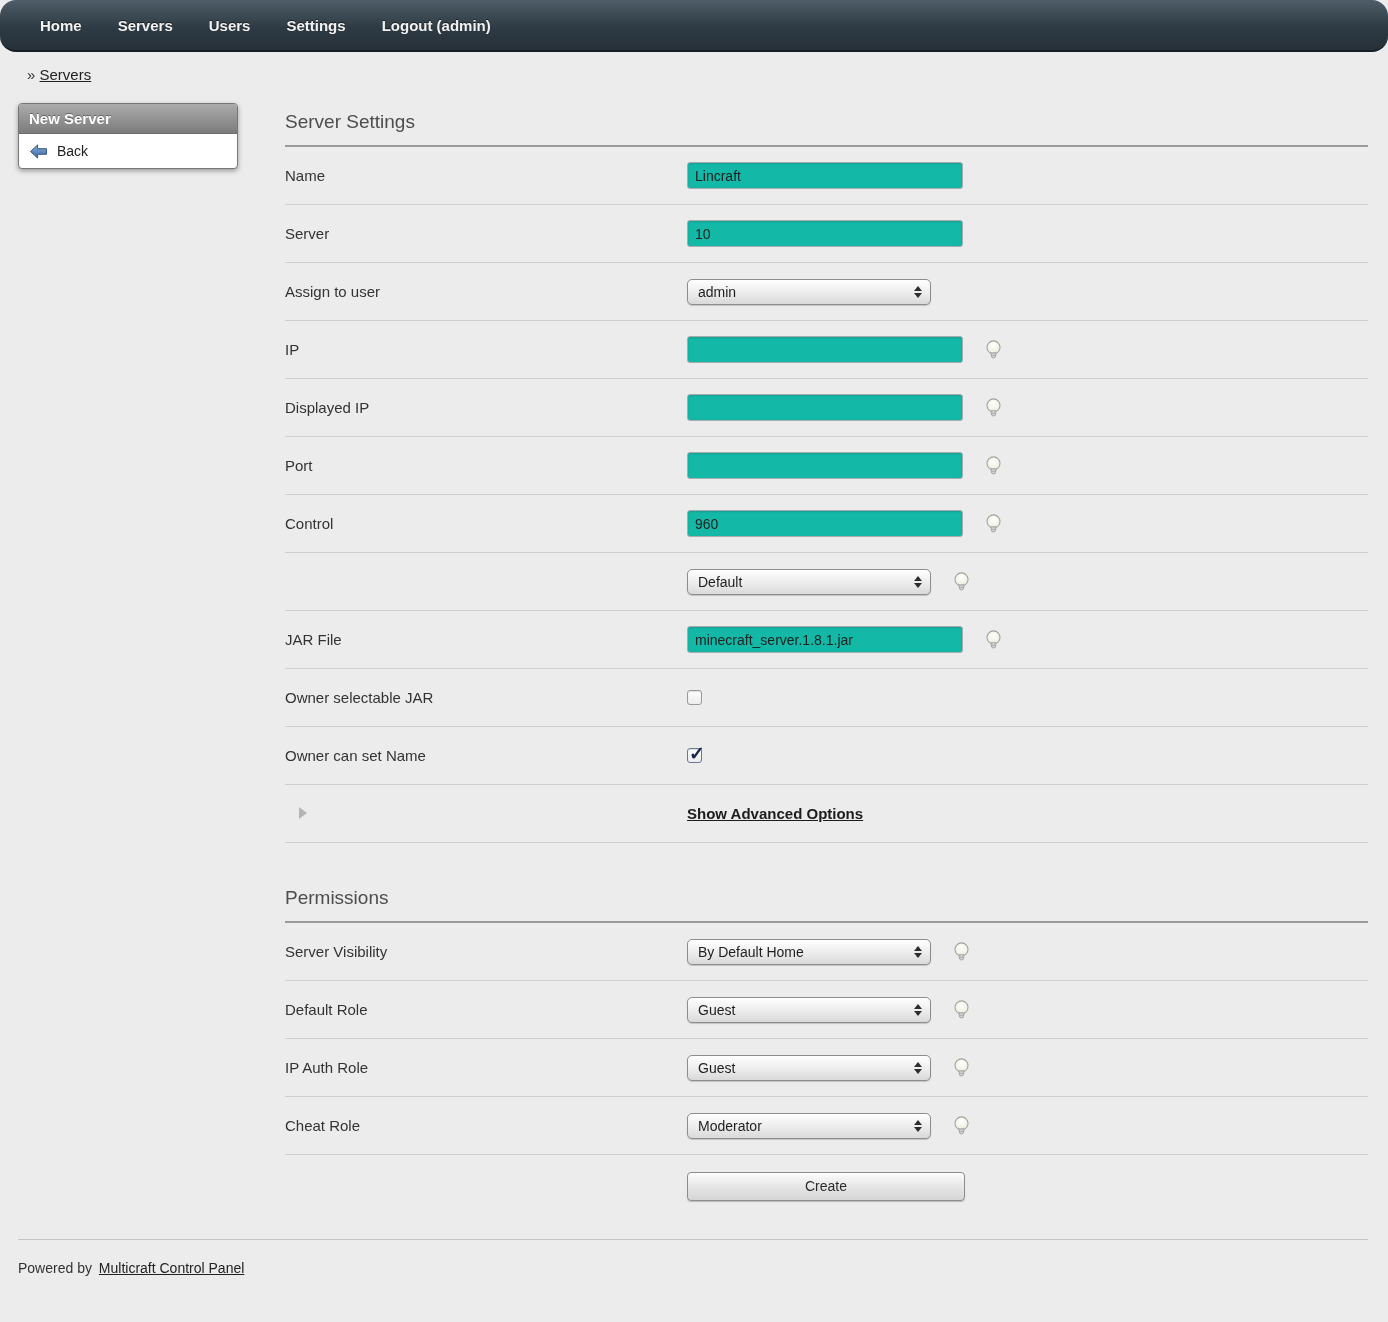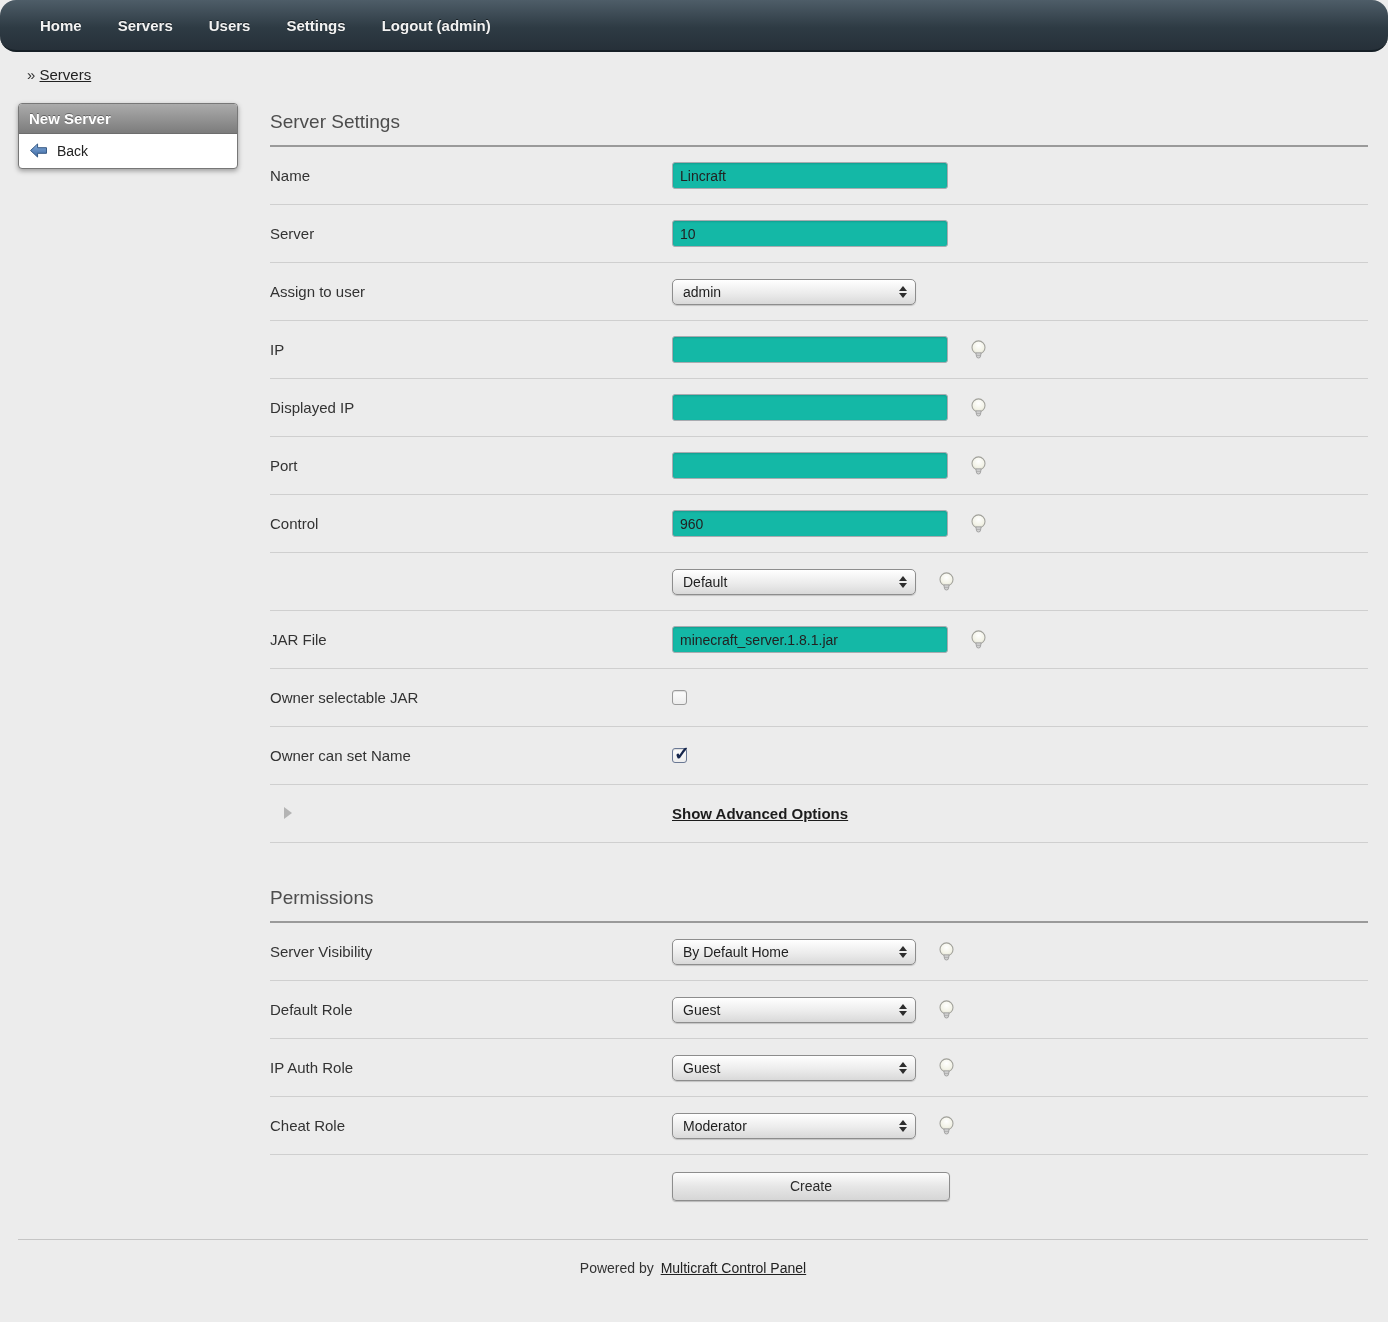--- a/index.html
+++ b/index.html
@@ -53,28 +53,28 @@
     background: linear-gradient(#ababab, #7c7c7c);
     color: #fff;
     font-weight: bold;
     font-size: 15px;
     padding: 6px 10px;
     text-shadow: 0 -1px 0 rgba(0,0,0,.35);
     border-bottom: 1px solid #6d6d6d;
   }
   .sidebar-back {
     display: flex;
-    align-items: flex-start;
+    align-items: center;
     gap: 9px;
     padding: 9px 10px;
     cursor: pointer;
     font-size: 14px;
     color: #222;
   }
-  .main { flex: 1; margin-left: 32px; }
+  .main { flex: 1; margin-left: 47px; }
   
   .section-title {
     font-size: 19px;
     font-weight: 400;
     color: #4d4d4d;
     padding: 16px 0 12px;
     border-bottom: 2px solid #9a9a9a;
   }
   .section-gap { height: 28px; }
   
@@ -183,21 +183,21 @@
     font-family: "Liberation Sans", sans-serif;
     font-size: 14px;
     color: #2b2b2b;
     cursor: pointer;
   }
   
   .footer {
     margin: 22px 20px 0 18px;
     border-top: 1px solid #c5c5c5;
     padding: 20px 0 30px;
-    text-align: center;
+    text-align: left;
     font-size: 14px;
     color: #333;
   }
   .footer a { color: #222; }
   .footer span { margin-right: 3px; }
   .svg-defs { position: absolute; width: 0; height: 0; overflow: hidden; }
 </style>
 </head>
 <body>
 

